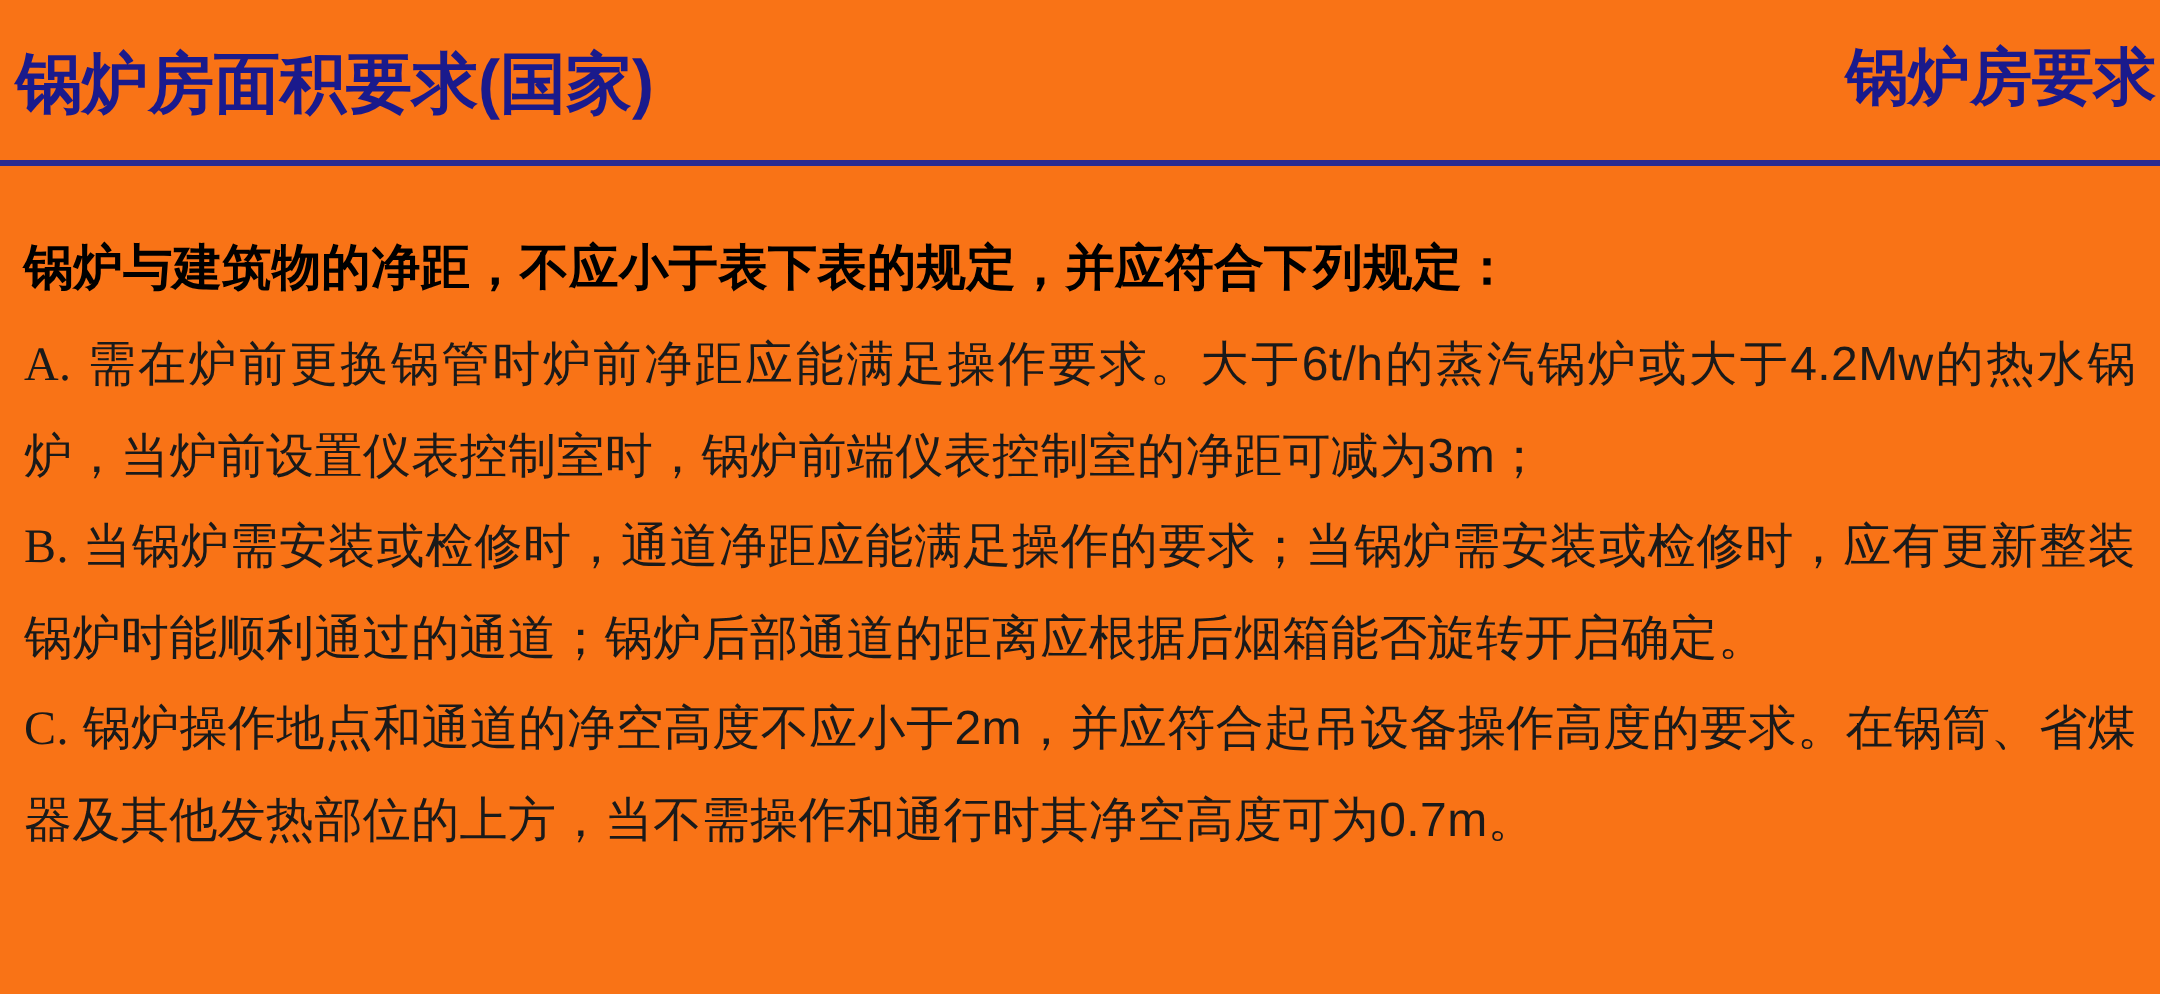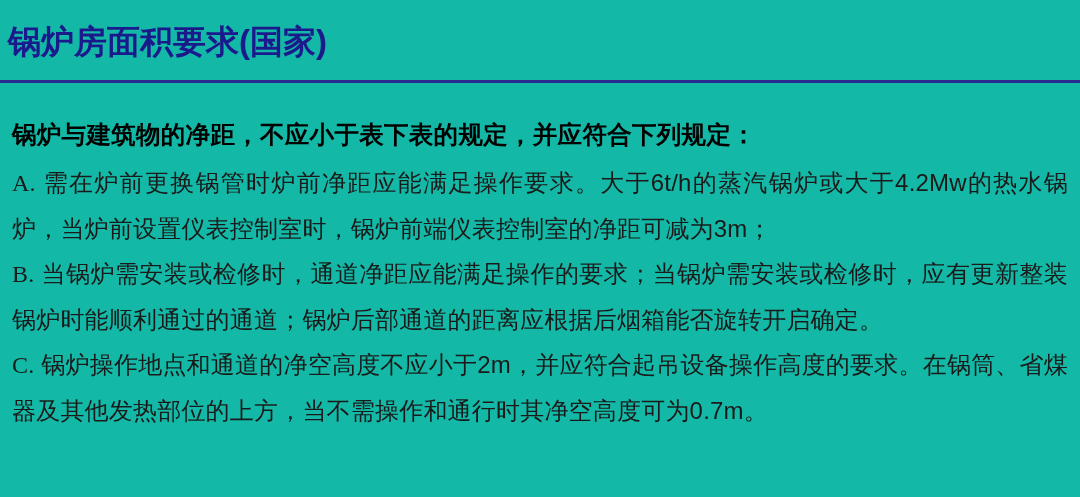--- a/index.html
+++ b/index.html
@@ -11,21 +11,21 @@
     height: 497px;
     background: #ffffff;
     font-family: "Liberation Sans", sans-serif;
     overflow: hidden;
   }
   .slide {
     position: relative;
     width: 1080px;
     height: 497px;
     box-sizing: border-box;
-    background: #14b8a6;
+    background: #f97316;
   }
   .header {
     position: relative;
     height: 82px;
     box-sizing: border-box;
     padding: 0 10px;
   }
   .title-main {
     position: absolute;
     left: 8px;
@@ -89,20 +89,21 @@
     display: inline;
   }
 </style>
 </head>
 <body>
 
 <div class="slide">
 
   <div class="header">
     <div class="title-main">锅炉房面积要求(国家)</div>
+    <div class="title-right">锅炉房要求</div>
   </div>
   <div class="rule"></div>
 
   <div class="body-area">
     <p class="lead">锅炉与建筑物的净距，不应小于表下表的规定，并应符合下列规定：</p>
 
     <p class="item">
       <span class="marker">A.</span>
       <span class="txt">需在炉前更换锅管时炉前净距应能满足操作要求。大于6t/h的蒸汽锅炉或大于4.2Mw的热水锅炉，当炉前设置仪表控制室时，锅炉前端仪表控制室的净距可减为3m；</span>
     </p>

